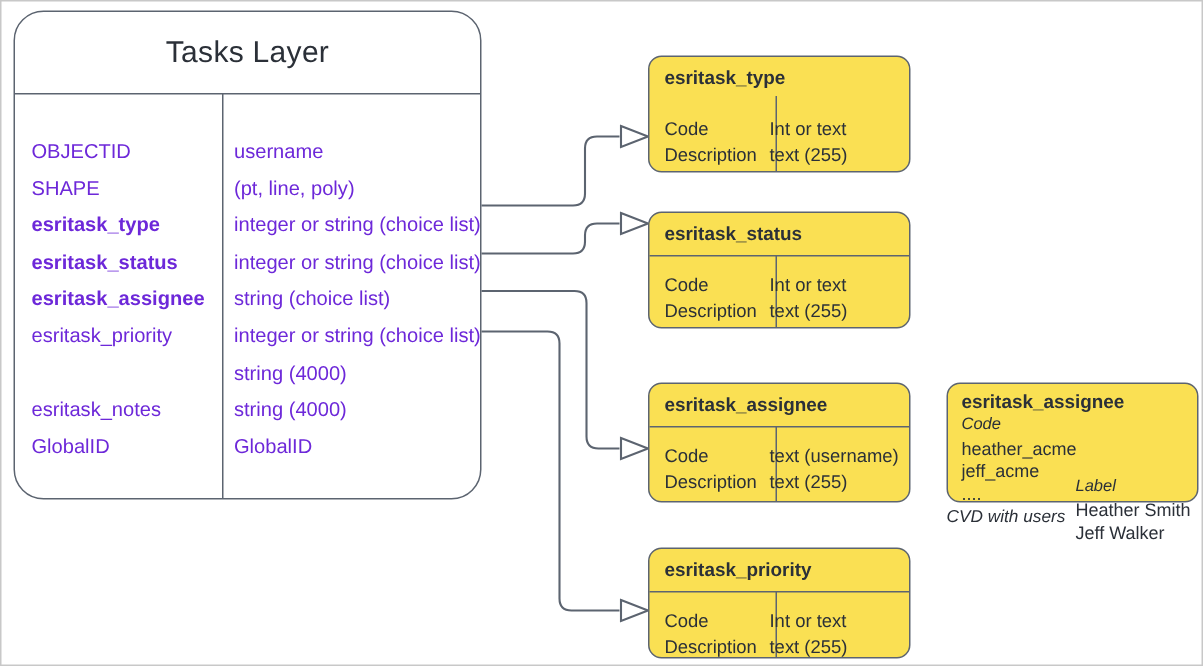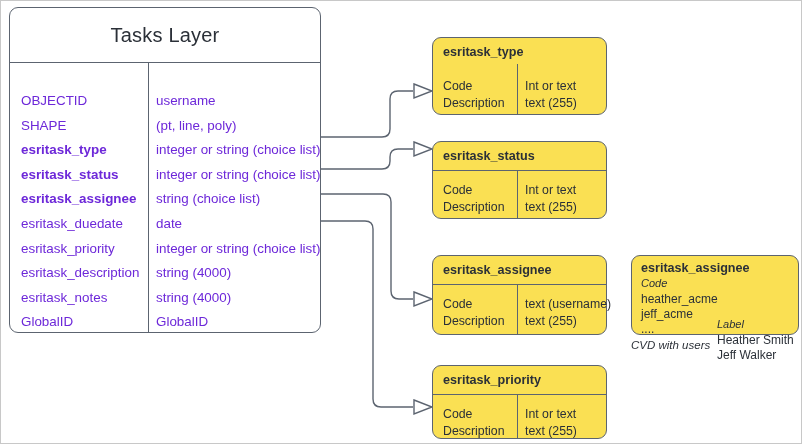--- a/index.html
+++ b/index.html
@@ -20,21 +20,21 @@
     box-sizing: border-box;
     overflow: hidden;
   }
 
   
   .entity {
     position: absolute;
     box-sizing: border-box;
     background: #ffffff;
     border: 1.4px solid #5c6470;
-    border-radius: 9px;
+    border-radius: 20px;
   }
   #tasks-layer {
     left: 8px;
     top: 6px;
     width: 312px;
     height: 326px;
   }
   .entity-title {
     position: absolute;
     left: 0;
@@ -125,21 +125,21 @@
     color: #2b3038;
     line-height: 17px;
     white-space: nowrap;
   }
   .dbox-col div { white-space: nowrap; }
 
   
   .codebox .dbox-hrule { top: 28px; }
   .codebox .dbox-vrule { left: 84px; top: 28px; bottom: 0; }
   .codebox .col-left  { left: 10px; top: 40px; }
-  .codebox .col-right { left: 92px; top: 40px; }
+  .codebox .col-right { left: 80px; top: 40px; }
 
   
   #box-type .dbox-vrule { top: 0; }
 
   
   #box-cvd {
     left: 630px;
     top: 254px;
     width: 168px;
     height: 80px;
@@ -238,29 +238,24 @@
       </div>
       <div class="field-row bold">
         <span class="field-name">esritask_status</span>
         <span class="field-type">integer or string (choice list)</span>
       </div>
       <div class="field-row bold">
         <span class="field-name">esritask_assignee</span>
         <span class="field-type">string (choice list)</span>
       </div>
       <div class="field-row">
-        <span class="field-name">esritask_duedate</span>
-        <span class="field-type">date</span>
-      </div>
-      <div class="field-row">
         <span class="field-name">esritask_priority</span>
         <span class="field-type">integer or string (choice list)</span>
       </div>
       <div class="field-row">
-        <span class="field-name">esritask_description</span>
         <span class="field-type">string (4000)</span>
       </div>
       <div class="field-row">
         <span class="field-name">esritask_notes</span>
         <span class="field-type">string (4000)</span>
       </div>
       <div class="field-row">
         <span class="field-name">GlobalID</span>
         <span class="field-type">GlobalID</span>
       </div>

